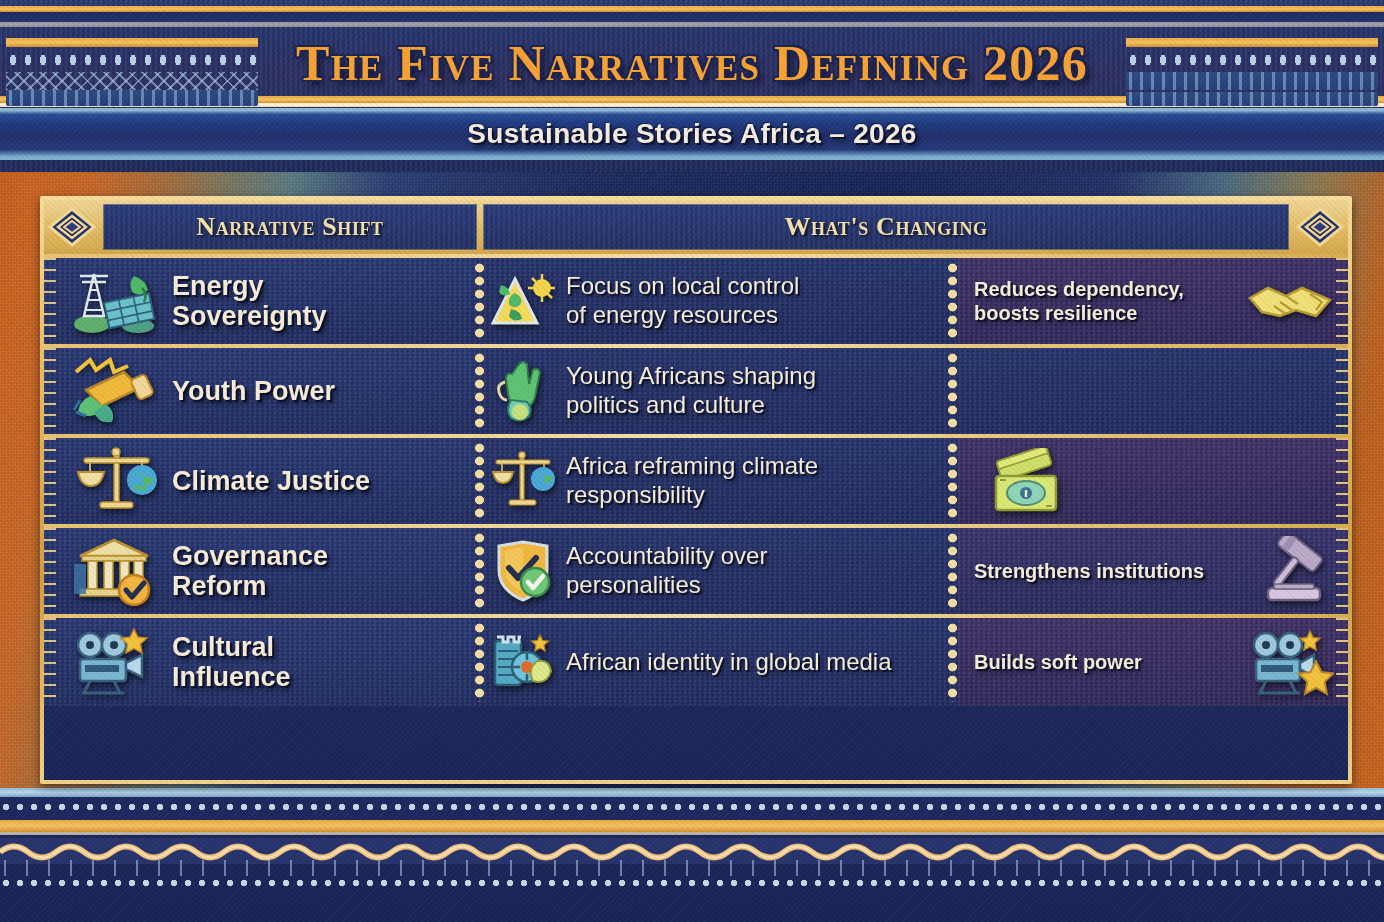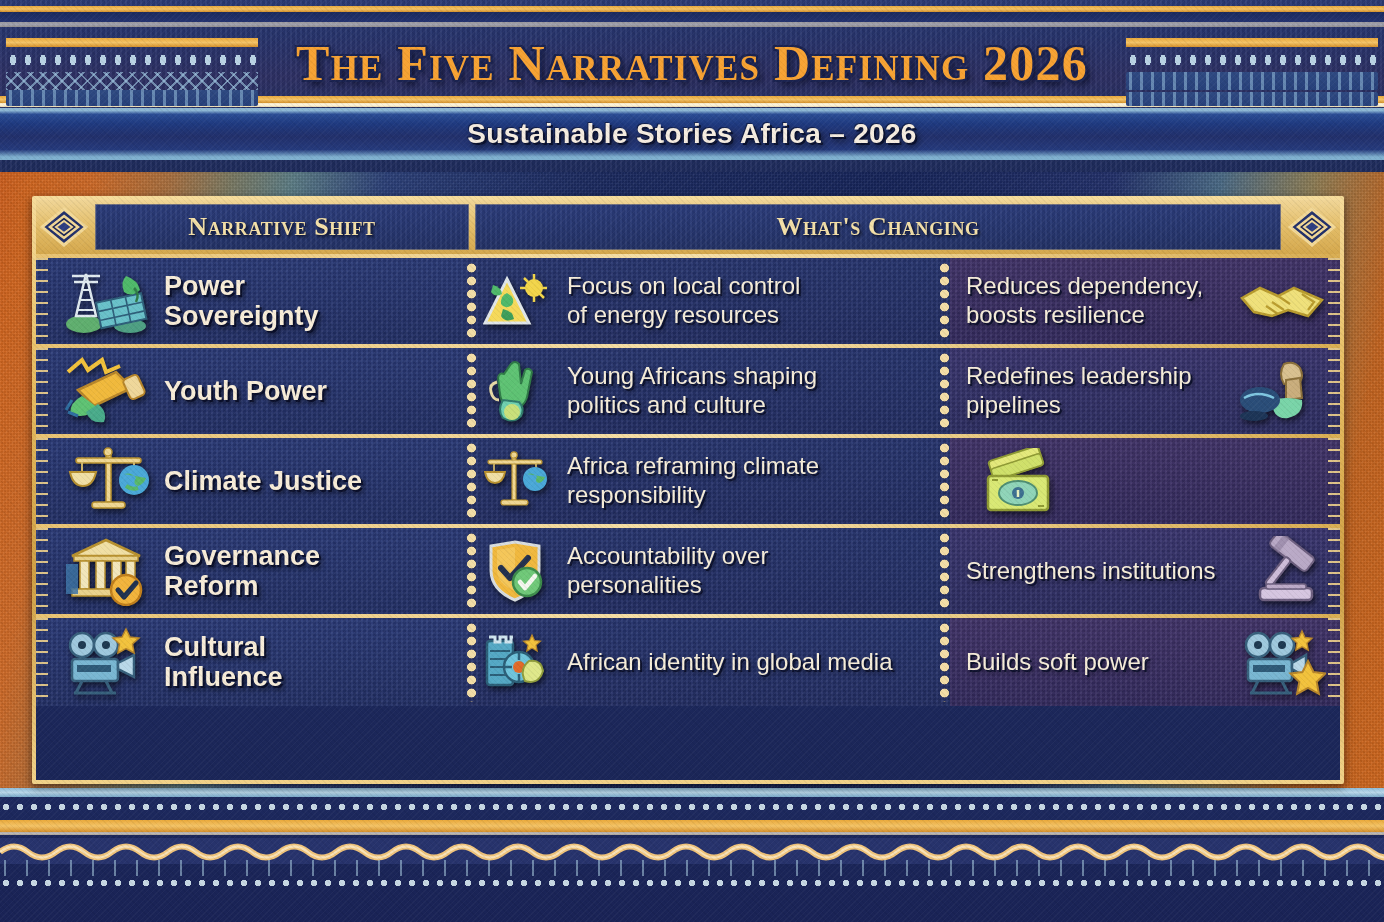--- a/index.html
+++ b/index.html
@@ -127,21 +127,21 @@
     font-size: 28px;
     color: #f5ece0;
     letter-spacing: .3px;
     text-shadow: 2px 2px 0 rgba(10,16,44,.95), -1px -1px 0 rgba(10,16,44,.6), 3px 4px 6px rgba(0,0,0,.6);
     white-space: nowrap;
   }
 
   
   .table-wrap {
     position: absolute;
-    top: 196px; left: 32px;
+    top: 196px; left: 40px;
     width: 1312px; height: 588px;
     z-index: 30;
   }
   .gold-border {
     position:absolute; inset:0;
     padding:4px;
     background: linear-gradient(180deg,#f6dc9b 0%, #e7bd62 30%, #cf9f44 65%, #f1d289 100%);
     border-radius: 2px;
     box-shadow: 0 3px 10px rgba(0,0,0,.55);
   }
@@ -267,26 +267,25 @@
     color: #f7ecd8;
     text-shadow: 2px 2px 0 rgba(10,14,40,.95), 3px 4px 5px rgba(0,0,0,.6);
   }
   .lbl-changing {
     font-family: "Liberation Sans", sans-serif;
     font-weight: normal;
     font-size: 24px;
     line-height: 1.2;
     color: #f6edd9;
     text-shadow: 2px 2px 0 rgba(10,14,40,.9), 2px 3px 5px rgba(0,0,0,.55);
-    margin-left: 9px;
   }
   .lbl-matters {
     font-family: "Liberation Sans", sans-serif;
-    font-weight: normal;
-    font-size: 24px;
+    font-weight: bold;
+    font-size: 20px;
     line-height: 1.2;
     color: #f6edd9;
     text-shadow: 2px 2px 0 rgba(10,14,40,.9), 2px 3px 5px rgba(0,0,0,.55);
   }
 
   
   .icon {
     flex: 0 0 auto;
     display: inline-flex;
     align-items: center;
@@ -393,21 +392,21 @@
                   <path d="M14 44 L30 44 M16 34 L28 34 M18 24 L26 24" stroke="#dfe9ef" stroke-width="2"></path>
                   <path d="M8 10 L36 10 M10 16 L34 16" stroke="#dfe9ef" stroke-width="2.5"></path>
                   <g transform="rotate(-12 56 44)">
                     <rect x="34" y="32" width="46" height="26" fill="#69c1c9" stroke="#2e5f7a" stroke-width="2"></rect>
                     <path d="M49 32 L49 58 M64 32 L64 58 M34 41 L80 41 M34 50 L80 50" stroke="#2e5f7a" stroke-width="1.6"></path>
                   </g>
                   <path d="M62 10 q12 4 14 14 q-8 8 -16 2 q-4 -10 2 -16Z" fill="#4fb96a"></path>
                   <path d="M70 22 q6 6 2 14" stroke="#2f7a47" stroke-width="2.5" fill="none"></path>
                 </svg>
               </span>
-              <span class="lbl-narrative" style="white-space:pre-line">Power
+              <span class="lbl-narrative" style="white-space:pre-line">Energy
 Sovereignty</span>
             </div>
             <div class="bead-div" style="left:430px"></div>
             <div class="cell c-changing">
               <span class="icon sz-md">
                 <svg width="64" height="60" viewBox="0 0 64 60">
                   <circle cx="51" cy="17" r="9" fill="#f2d54a"></circle>
                   <path d="M51 3 v6 M51 25 v6 M37 17 h6 M59 17 h6 M41 7 l4 4 M57 23 l4 4" stroke="#f2d54a" stroke-width="2.5"></path>
                   <path d="M24 8 L46 52 L2 52 Z" fill="#f5d95a" stroke="#e0e6ea" stroke-width="3"></path>
                   <path d="M24 22 q9 5 5 12 q-7 5 -11 -1 q-1 -8 6 -11Z" fill="#4fb96a"></path>
@@ -455,34 +454,20 @@
                   <path d="M28 4 q4 -4 8 0 l2 20 l4 -14 q5 -3 7 2 l-4 20 q-2 16 -14 16 q-12 0 -14 -14 l-2 -16 q1 -6 6 -4 Z" fill="#5ec273" stroke="#2f7a47" stroke-width="2"></path>
                   <path d="M14 22 q-8 2 -6 10 q2 8 8 8" fill="none" stroke="#e6d9a6" stroke-width="3"></path>
                   <path d="M20 40 q-6 10 0 18 q10 6 18 -2 q4 -8 -2 -14Z" fill="#6fd0b0" stroke="#2f7a6a" stroke-width="2"></path>
                   <circle cx="29" cy="52" r="8" fill="#c8e07a"></circle>
                 </svg>
               </span>
               <span class="lbl-changing" style="white-space:pre-line">Young Africans shaping
 politics and culture</span>
             </div>
             <div class="bead-div" style="right:390px"></div>
-            <div class="cell c-matters">
-              <span class="lbl-matters" style="white-space:pre-line">Redefines leadership
-pipelines</span>
-              <span class="icon sz-rt">
-                <svg width="88" height="66" viewBox="0 0 88 66">
-                  <path d="M46 6 q10 -4 16 4 q4 8 0 14 l-16 2 q-6 -10 0 -20Z" fill="#d8c08f" stroke="#8a6f3a" stroke-width="2"></path>
-                  <path d="M48 22 l14 -2 l2 20 l-16 2Z" fill="#c9ad7c" stroke="#8a6f3a" stroke-width="2"></path>
-                  <path d="M34 42 q14 -4 30 0 q2 14 -14 18 q-16 2 -16 -18Z" fill="#79d4a8"></path>
-                  <ellipse cx="22" cy="42" rx="20" ry="13" fill="#2a4d78"></ellipse>
-                  <path d="M6 40 q14 -8 30 0" stroke="#7fc6e0" stroke-width="2.5" fill="none"></path>
-                  <ellipse cx="16" cy="58" rx="14" ry="5" fill="#1d3557"></ellipse>
-                </svg>
-              </span>
-            </div>
             <div class="zig-right"></div>
           </div>
 
           <div class="row">
             <div class="zig-left"></div>
             <div class="cell c-narrative">
               <span class="icon sz-lg">
                 <svg width="88" height="70" viewBox="0 0 88 70">
                   <rect x="42" y="8" width="5" height="48" fill="#efd793" stroke="#b8912f" stroke-width="1.5"></rect>
                   <rect x="28" y="56" width="33" height="6" rx="3" fill="#efd793" stroke="#b8912f" stroke-width="1.5"></rect>

